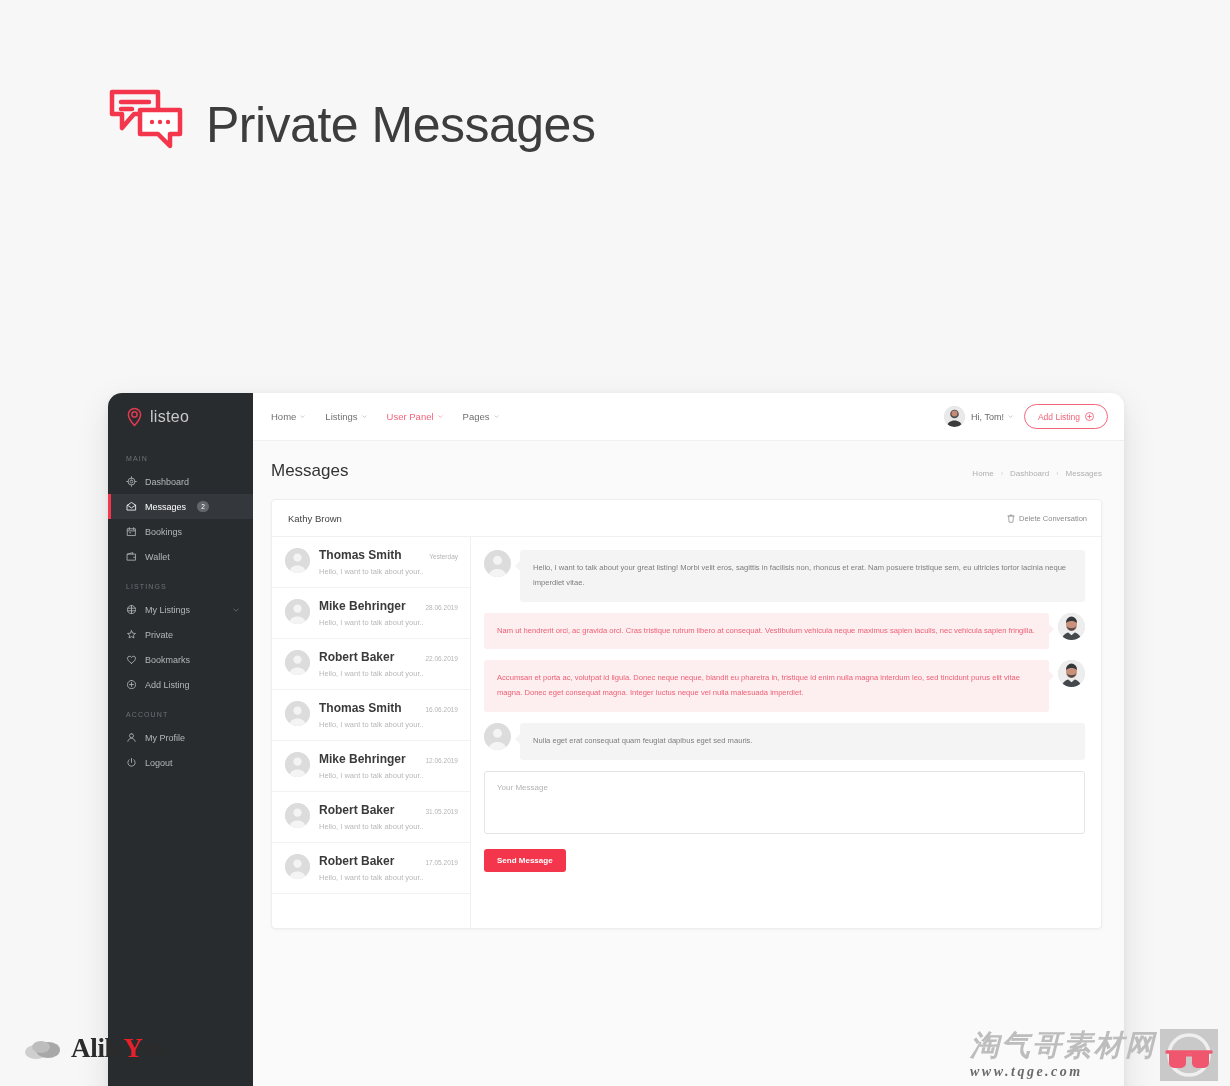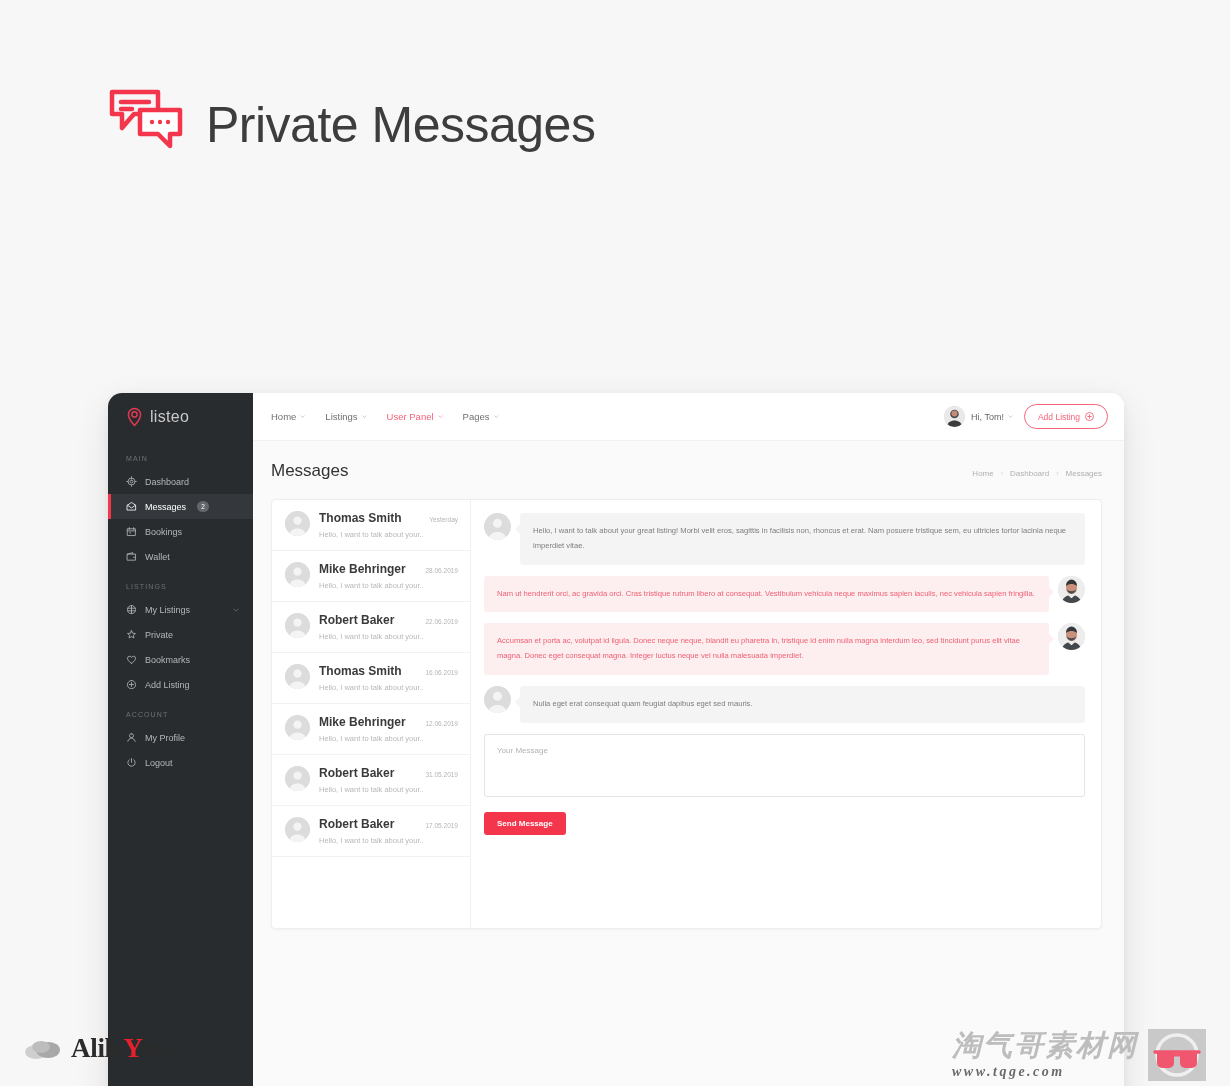--- a/index.html
+++ b/index.html
@@ -174,22 +174,22 @@
     display: flex; align-items: center; gap: 9px;
   }
   .wm-cloud { width: 38px; height: 22px; flex: none; }
   .wm-left-text {
     font-family: "Liberation Serif", serif; font-size: 27px;
     font-weight: 700; color: #2b2b2b; letter-spacing: -.3px;
   }
   .wm-left-text .hl { color: #e8202a; }
 
   .wm-right {
-    position: absolute; right: 24px; top: 1029px;
-    display: flex; align-items: center; gap: 10px;
+    position: absolute; right: 12px; top: 1029px;
+    display: flex; align-items: center; gap: 4px;
   }
   .wm-cn {
     font-family: "DejaVu Sans", sans-serif; font-weight: 700;
     font-size: 29px; color: #bdbdbd; letter-spacing: 2px;
     line-height: 1; font-style: italic;
   }
   .wm-url {
     font-family: "Liberation Serif", serif; font-weight: 700; font-style: italic;
     font-size: 14px; color: #6a6a6a; letter-spacing: 2.5px; margin-top: 4px;
   }
@@ -361,20 +361,29 @@
         <div class="crumbs" id="crumbs">
             <span>Home</span>
             <span class="sep">›</span>
             <span>Dashboard</span>
             <span class="sep">›</span>
             <span>Messages</span>
           </div>
       </div>
 
       <div class="card">
+        <div class="card-head">
+          <span class="card-title">Kathy Brown</span>
+          <span class="del-conv">
+            <svg width="8" height="9" viewBox="0 0 8 9">
+              <path d="M.8 2h6.4M3 2V1h2v1M1.6 2l.45 6.2h3.9L6.4 2" fill="none" stroke="#8b8b8b" stroke-width=".75" stroke-linecap="round" stroke-linejoin="round"></path>
+            </svg>
+            <span>Delete Conversation</span>
+          </span>
+        </div>
 
         <div class="card-body">
           <div class="inbox" id="inbox">
               <div class="conv">
                 <span class="conv-av"><svg viewBox="0 0 30 30" width="25" height="25">
                     <circle cx="15" cy="15" r="15" fill="#dcdcdc"></circle>
                     <circle cx="15" cy="11.5" r="5" fill="#f4f4f4"></circle>
                     <path d="M4.5 30c1-6.2 5.3-9 10.5-9s9.5 2.8 10.5 9z" fill="#f4f4f4"></path>
                   </svg></span>
                 <div class="conv-main">

